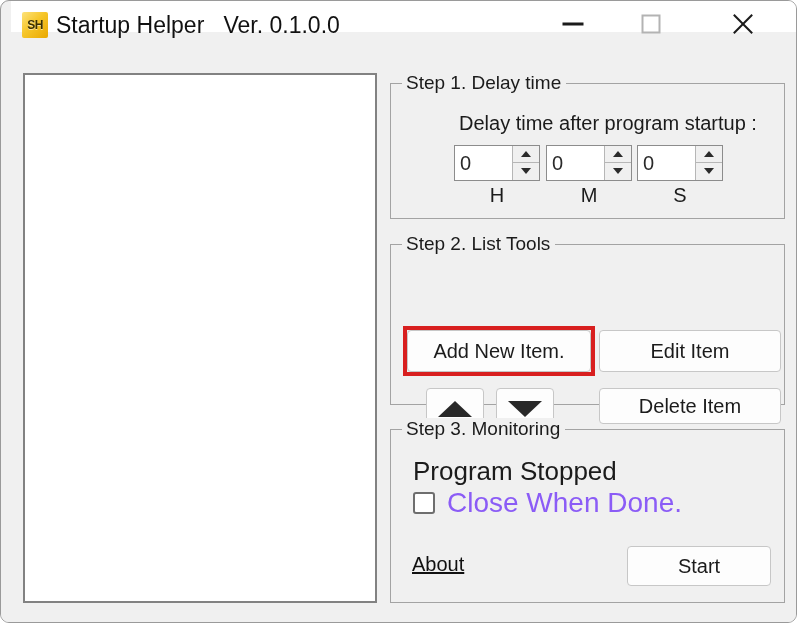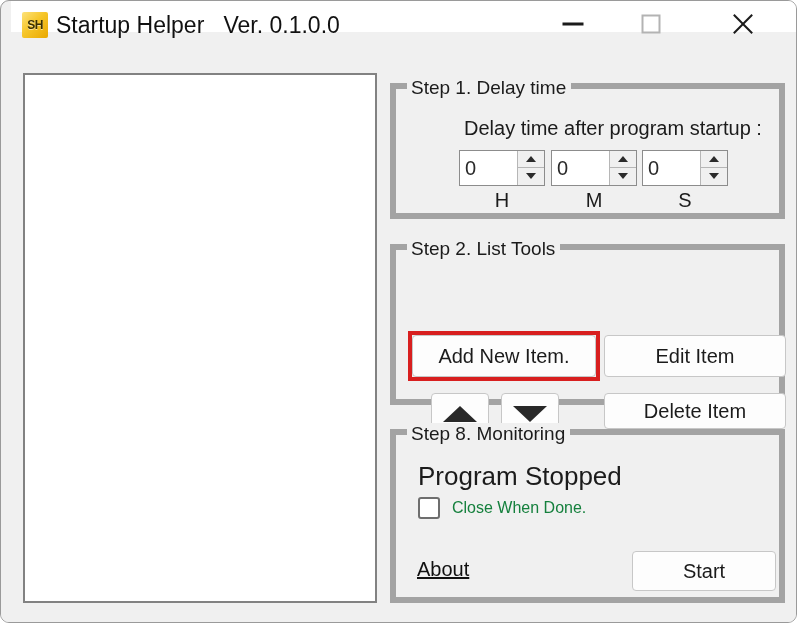--- a/index.html
+++ b/index.html
@@ -124,21 +124,21 @@
     height: 530px;
     box-sizing: border-box;
     background: #ffffff;
     border: 2px solid #828282;
   }
 
   
   .groupbox {
     position: absolute;
     box-sizing: border-box;
-    border: 6px solid #a3a3a3;
+    border: 1px solid #a3a3a3;
     background: transparent;
   }
   .group-title {
     position: absolute;
     top: -12px;
     left: 11px;
     padding: 0 5px 0 4px;
     background: #f0f0f0;
     font-size: 19px;
     color: #1b1b1b;
@@ -280,22 +280,22 @@
     width: 22px;
     height: 22px;
     box-sizing: border-box;
     background: #ffffff;
     border: 2px solid #6e6e6e;
     border-radius: 3px;
     flex: none;
   }
   #checkbox-label {
     margin-left: 12px;
-    font-size: 16px;
-    color: #15803d;
+    font-size: 28px;
+    color: #8b5cf6;
     white-space: pre;
   }
   #link-about {
     position: absolute;
     left: 21px; top: 123px;
     font-size: 20px;
     color: #111111;
     text-decoration: underline;
     cursor: default;
     white-space: pre;
@@ -393,21 +393,21 @@
 
       <button class="wbutton" id="btn-move-up">
         <span class="btn-tri btn-tri-up"></span>
       </button>
       <button class="wbutton" id="btn-move-dn">
         <span class="btn-tri btn-tri-dn"></span>
       </button>
     </div>
 
     <div class="groupbox" id="group-step3">
-      <div class="group-title">Step 8. Monitoring</div>
+      <div class="group-title">Step 3. Monitoring</div>
 
       <div id="status-text">Program Stopped</div>
 
       <div id="checkbox-row">
         <div id="checkbox-box"></div>
         <div id="checkbox-label">Close When Done.</div>
       </div>
 
       <a id="link-about" href="#">About</a>
 

